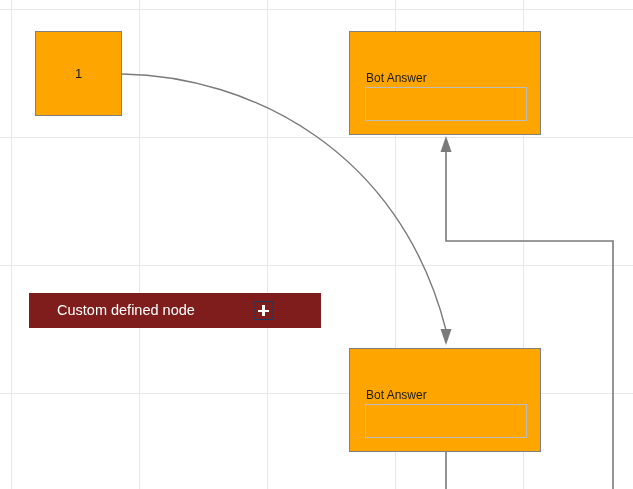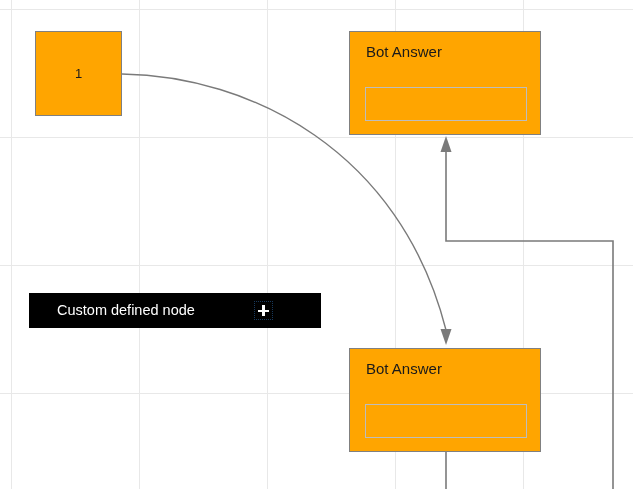--- a/index.html
+++ b/index.html
@@ -60,41 +60,41 @@
     justify-content: center;
   }
   .node-square-label {
     color: #1a1a1a;
     font-size: 13px;
     line-height: 1;
   }
   .node-title {
     position: absolute;
     left: 16px;
-    top: 12px;
+    top: 40px;
     color: #1a1a1a;
-    font-size: 15px;
+    font-size: 12px;
     line-height: 1;
     white-space: nowrap;
   }
   .node-slot {
     position: absolute;
     left: 15px;
     top: 55px;
     width: 162px;
     height: 34px;
     box-sizing: border-box;
     border: 1px solid #bdbdbd;
     background: transparent;
   }
   
   .palette-button {
     position: absolute;
     box-sizing: border-box;
-    background: #000000;
+    background: #7f1d1d;
     display: flex;
     align-items: center;
     padding: 0 30px 0 28px;
   }
   .palette-button-label {
     color: #ffffff;
     font-size: 14.5px;
     line-height: 1;
     white-space: nowrap;
     flex: 1;

